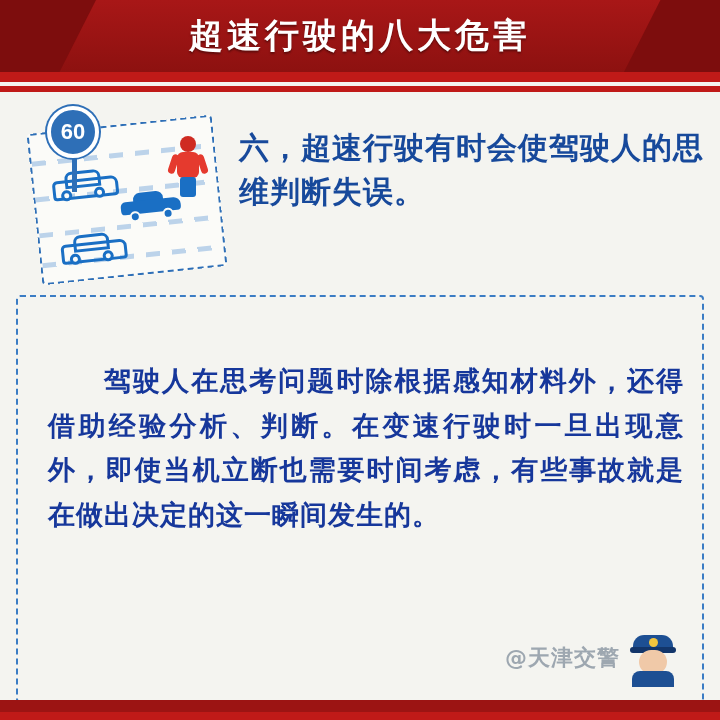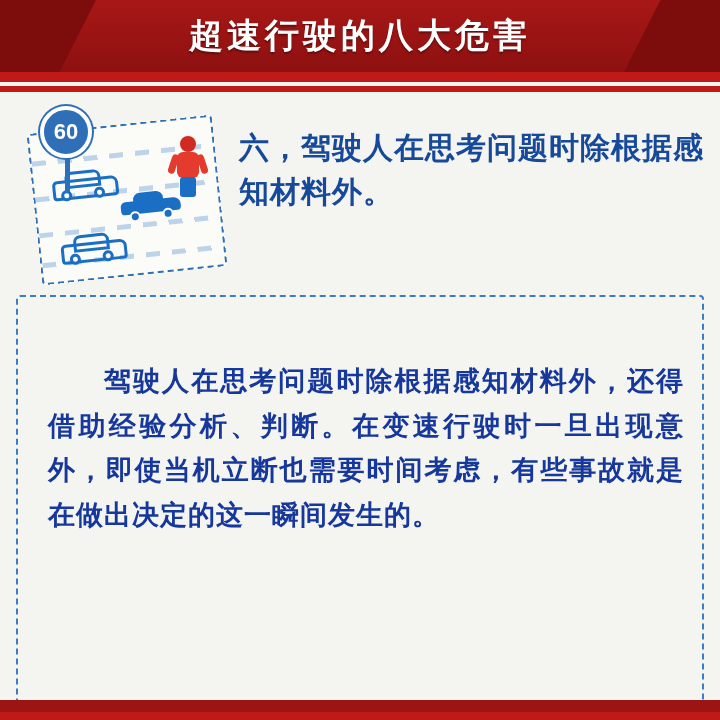--- a/index.html
+++ b/index.html
@@ -140,21 +140,21 @@
     box-sizing: border-box;
   }
   .car .wheel.w1 { left: 8px; }
   .car .wheel.w2 { right: 8px; }
   .car.outline .body, .car.outline .roof { background: none; border: 3px solid #1a6fc4; }
   .car.outline .body { height: 14px; }
   .car.outline .wheel { background: #fbfbf8; border: 3px solid #1a6fc4; }
 
   .speed-sign {
     position: absolute;
-    left: 24px;
+    left: 31px;
     top: 4px;
     width: 56px;
     height: 86px;
     z-index: 5;
   }
   .speed-sign .pole {
     position: absolute;
     left: 25px; top: 40px;
     width: 5px; height: 46px;
     background: #2e6fb7;
@@ -360,25 +360,35 @@
 
         <div class="person">
           <div class="head"></div>
           <div class="armL"></div>
           <div class="armR"></div>
           <div class="torso"></div>
           <div class="legs"></div>
         </div>
       </div>
 
-      <div class="headline">六，驾驶人在思考问题时除根据感知材料外。</div>
+      <div class="headline">六，超速行驶有时会使驾驶人的思维判断失误。</div>
     </div>
 
     <div class="text-box">
       <div class="body-text">驾驶人在思考问题时除根据感知材料外，还得借助经验分析、判断。在变速行驶时一旦出现意外，即使当机立断也需要时间考虑，有些事故就是在做出决定的这一瞬间发生的。</div>
 
+      <div class="watermark">
+        <div class="wm-text">@天津交警</div>
+        <div class="officer">
+          <div class="o-hat"></div>
+          <div class="o-badge"></div>
+          <div class="o-brim"></div>
+          <div class="o-face"></div>
+          <div class="o-body"></div>
+        </div>
+      </div>
     </div>
   </div>
 
   <div class="footer">
     <div class="footer-inner"></div>
   </div>
 </div>
 
 </body></html>

